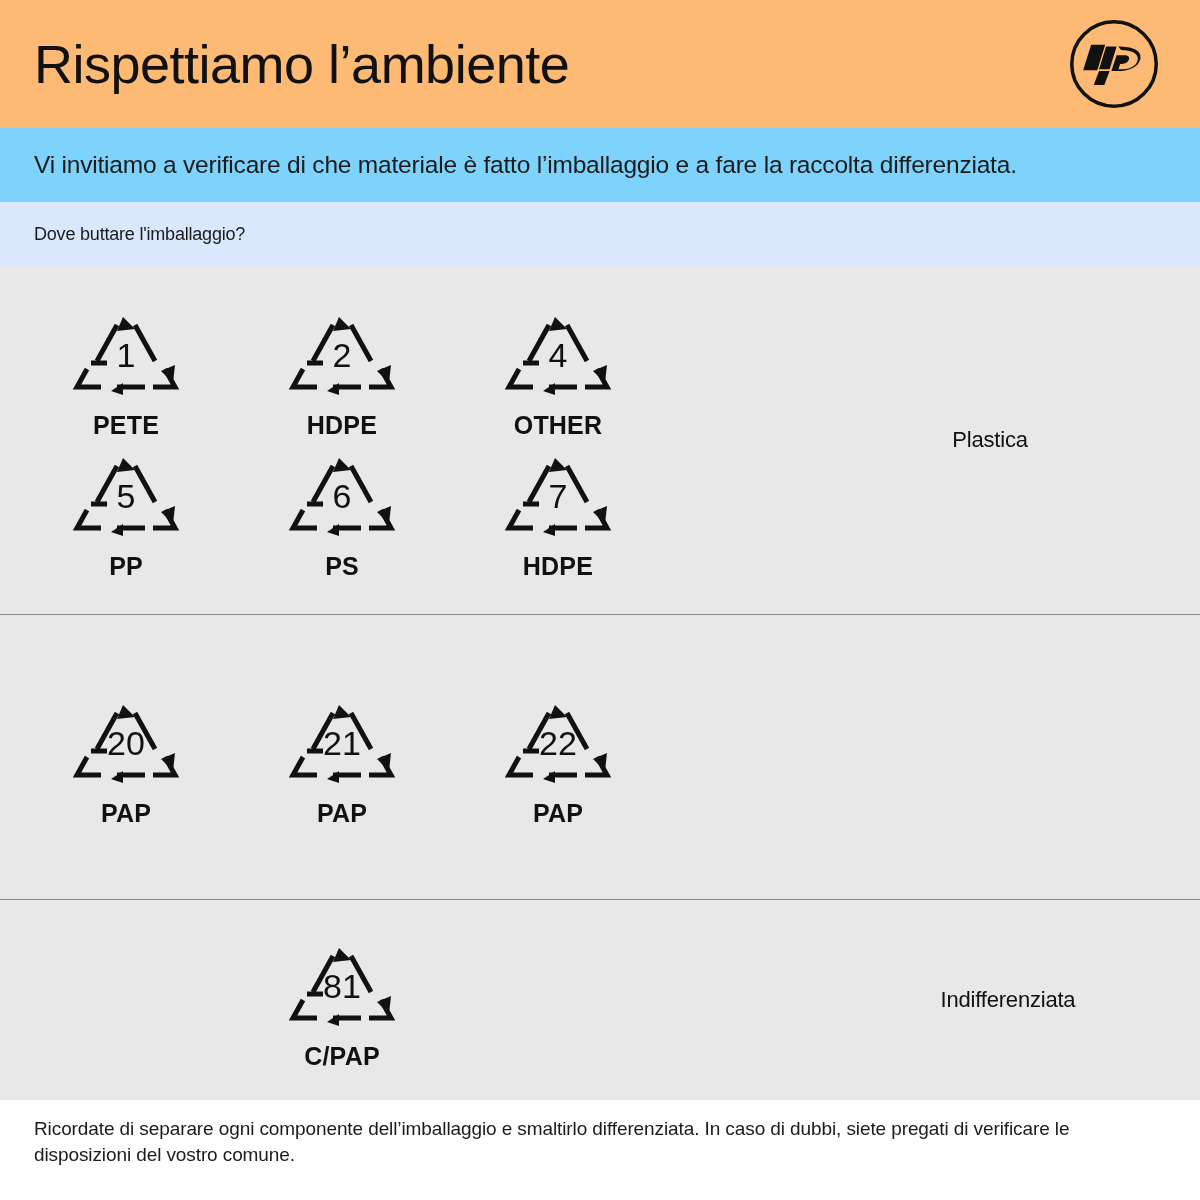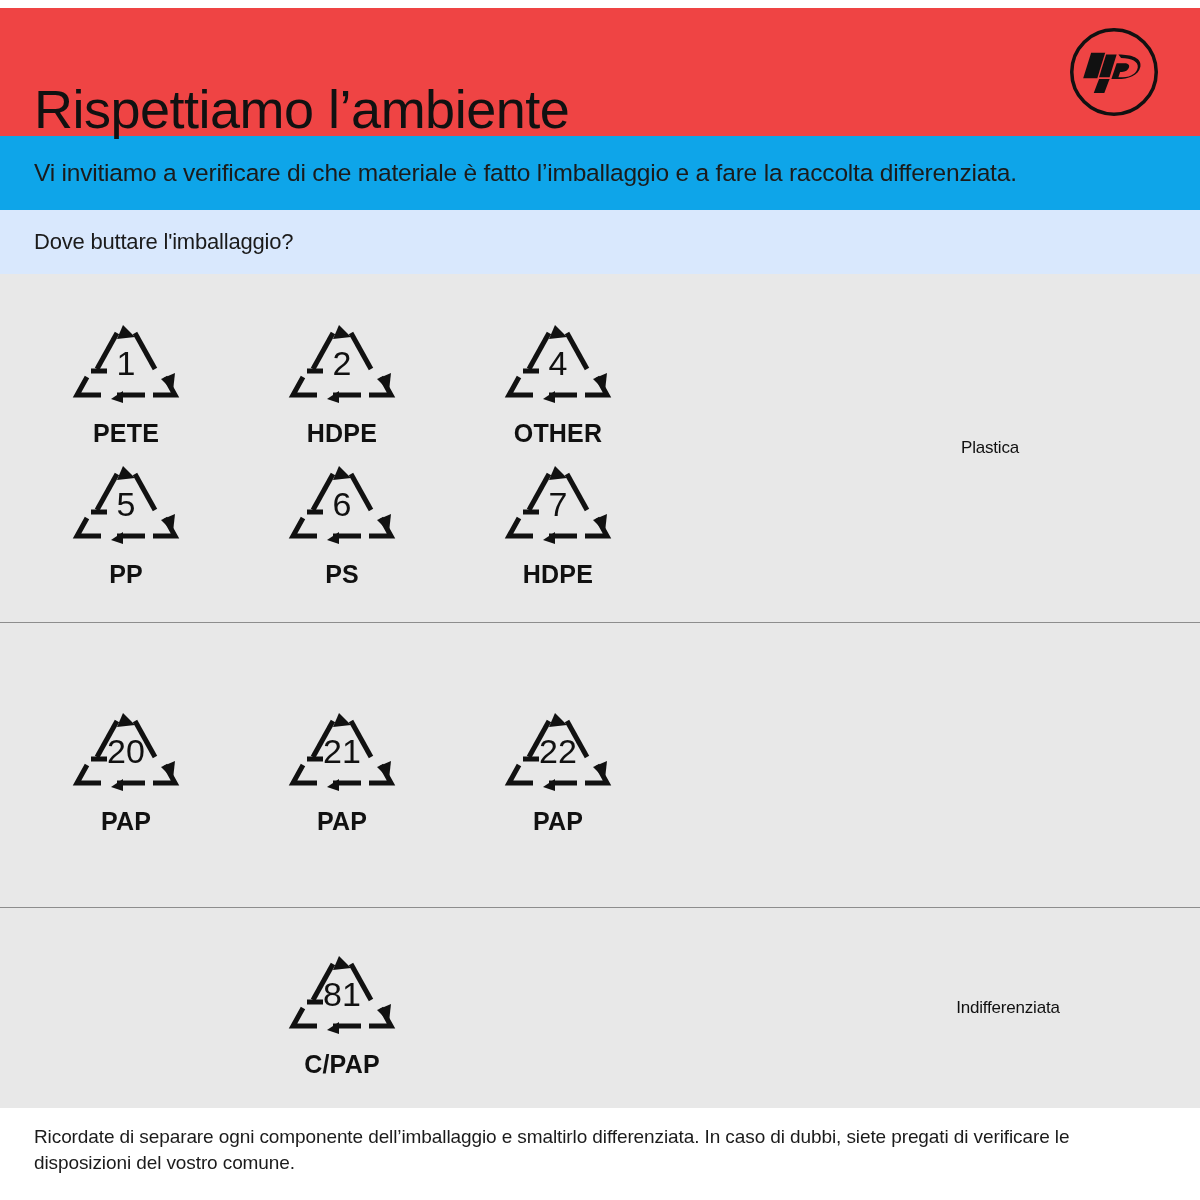--- a/index.html
+++ b/index.html
@@ -19,26 +19,25 @@
     width: 1200px;
     height: 1200px;
     background: #ffffff;
     box-sizing: border-box;
   }
 
   
   .header {
     position: relative;
     height: 128px;
-    background: #ef4444;
-    display: flex;
-    align-items: flex-end;
+    background: #fdba74;
+    display: flex;
+    align-items: center;
     padding: 0 34px;
     box-sizing: border-box;
-    margin-top: 8px;
   }
   .header-title {
     font-size: 54px;
     font-weight: 400;
     color: #111111;
     letter-spacing: -0.5px;
     line-height: 1;
     margin: 0;
   }
   .hp-logo {
@@ -46,21 +45,21 @@
     right: 42px;
     top: 50%;
     transform: translateY(-50%);
     width: 88px;
     height: 88px;
   }
 
   
   .subhead {
     height: 74px;
-    background: #0ea5e9;
+    background: #7dd3fc;
     display: flex;
     align-items: center;
     padding: 0 34px;
     box-sizing: border-box;
     border-bottom: 0;
   }
   .subhead-text {
     font-size: 24.5px;
     color: #1b1b1b;
     letter-spacing: -0.2px;
@@ -68,21 +67,21 @@
 
   .question-band {
     height: 64px;
     background: #d9e8fd;
     display: flex;
     align-items: center;
     padding: 0 34px;
     box-sizing: border-box;
   }
   .question-text {
-    font-size: 22px;
+    font-size: 18px;
     color: #1b1b1b;
     letter-spacing: -0.2px;
   }
 
   
   .body-area {
     background: #e8e8e8;
     padding: 0;
     position: relative;
     height: 834px;
@@ -117,21 +116,21 @@
     align-items: center;
   }
   .sym-label {
     font-size: 25px;
     font-weight: bold;
     color: #111111;
     margin-top: 2px;
     letter-spacing: 0.2px;
   }
   .group-label {
-    font-size: 17px;
+    font-size: 22px;
     color: #111111;
     letter-spacing: -0.2px;
     flex: 1;
     text-align: center;
     padding-right: 40px;
   }
 
   .group-plastic { height: 348px; }
   .group-paper   { height: 285px; }
   .group-other   { height: 201px; }

